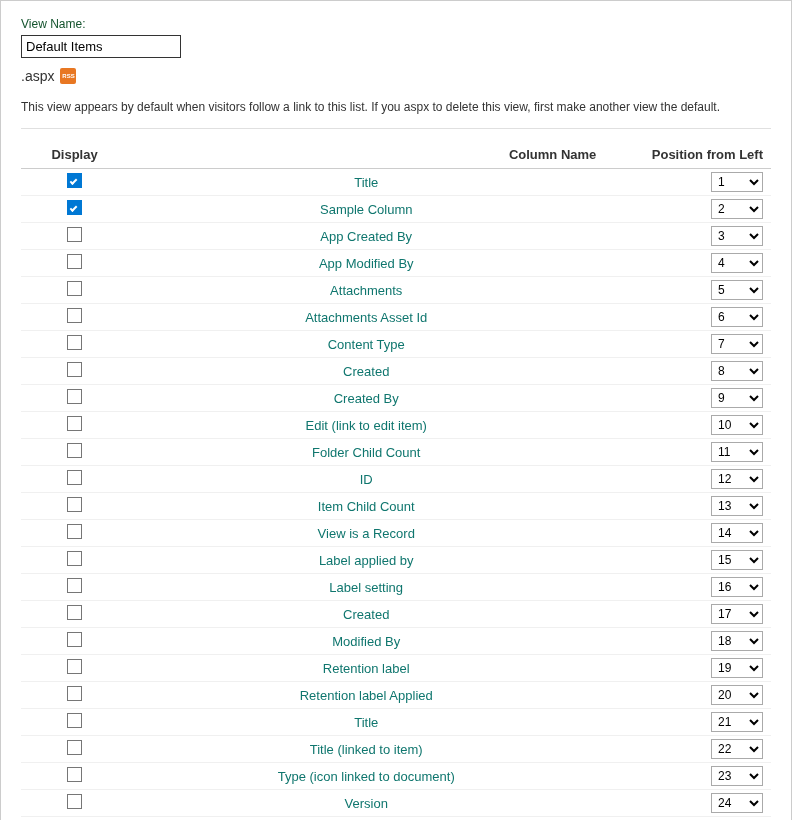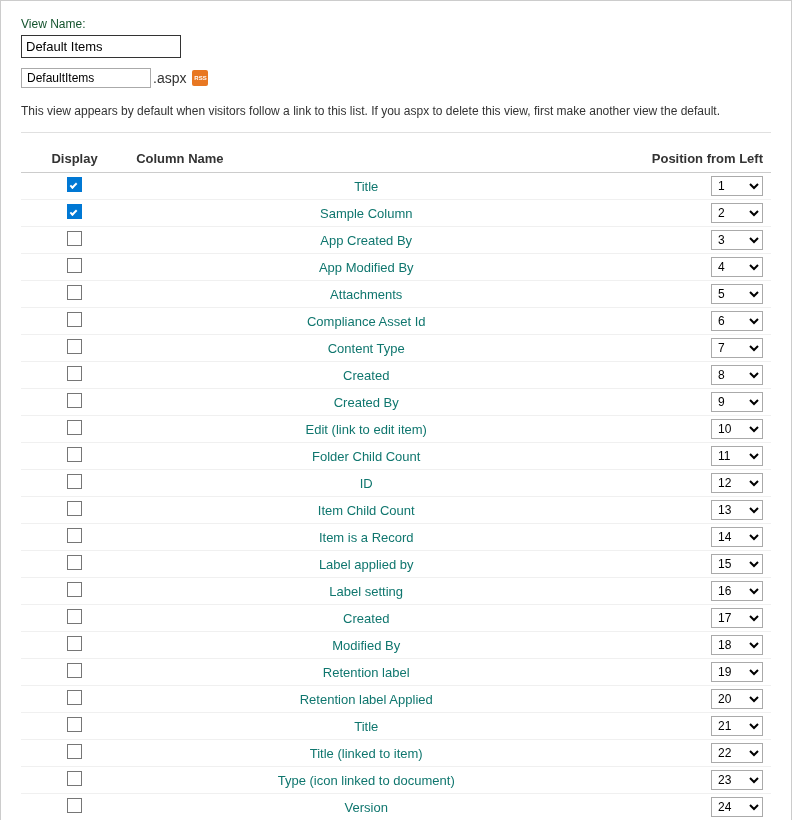--- a/index.html
+++ b/index.html
@@ -104,20 +104,21 @@
       border-bottom: 1px solid #ccc;
     }
 
     .columns-table thead tr th.col-display {
       width: 90px;
       text-align: center;
     }
 
     .columns-table thead tr th.col-name {
       width: 400px;
+      text-align: right;
     }
 
     .columns-table thead tr th.col-position {
       width: 140px;
       text-align: right;
     }
 
     .columns-table tbody tr td {
       padding: 3px 8px;
       vertical-align: middle;
@@ -180,21 +181,20 @@
 </head>
 <body>
 
 <div>
   <div class="view-name-label">View Name:</div>
   <input class="view-name-input" type="text" value="Default Items" style="">
 </div>
 
 <div class="web-address-section">
   <div class="web-address-row">
-    <input class="url-input" type="text" value="DefaultItems" style="">
     <span class="aspx-text">.aspx</span>
     <span class="rss-icon"></span>
   </div>
 </div>
 
 <div class="default-notice">This view appears by default when visitors follow a link to this list. If you aspx to delete this view, first make another view the default.</div>
 
 <table class="columns-table">
   <thead>
     <tr>
@@ -224,21 +224,21 @@
         <td class="col-name">App Modified By</td>
         <td class="col-position"><select class="position-select"><option value="1">1</option><option value="2">2</option><option value="3">3</option><option value="4" selected="">4</option><option value="5">5</option><option value="6">6</option><option value="7">7</option><option value="8">8</option><option value="9">9</option><option value="10">10</option><option value="11">11</option><option value="12">12</option><option value="13">13</option><option value="14">14</option><option value="15">15</option><option value="16">16</option><option value="17">17</option><option value="18">18</option><option value="19">19</option><option value="20">20</option><option value="21">21</option><option value="22">22</option><option value="23">23</option><option value="24">24</option></select></td>
       </tr>
       <tr>
         <td class="col-display"><span class="cb-unchecked"></span></td>
         <td class="col-name">Attachments</td>
         <td class="col-position"><select class="position-select"><option value="1">1</option><option value="2">2</option><option value="3">3</option><option value="4">4</option><option value="5" selected="">5</option><option value="6">6</option><option value="7">7</option><option value="8">8</option><option value="9">9</option><option value="10">10</option><option value="11">11</option><option value="12">12</option><option value="13">13</option><option value="14">14</option><option value="15">15</option><option value="16">16</option><option value="17">17</option><option value="18">18</option><option value="19">19</option><option value="20">20</option><option value="21">21</option><option value="22">22</option><option value="23">23</option><option value="24">24</option></select></td>
       </tr>
       <tr>
         <td class="col-display"><span class="cb-unchecked"></span></td>
-        <td class="col-name">Compliance Asset Id</td>
+        <td class="col-name">Attachments Asset Id</td>
         <td class="col-position"><select class="position-select"><option value="1">1</option><option value="2">2</option><option value="3">3</option><option value="4">4</option><option value="5">5</option><option value="6" selected="">6</option><option value="7">7</option><option value="8">8</option><option value="9">9</option><option value="10">10</option><option value="11">11</option><option value="12">12</option><option value="13">13</option><option value="14">14</option><option value="15">15</option><option value="16">16</option><option value="17">17</option><option value="18">18</option><option value="19">19</option><option value="20">20</option><option value="21">21</option><option value="22">22</option><option value="23">23</option><option value="24">24</option></select></td>
       </tr>
       <tr>
         <td class="col-display"><span class="cb-unchecked"></span></td>
         <td class="col-name">Content Type</td>
         <td class="col-position"><select class="position-select"><option value="1">1</option><option value="2">2</option><option value="3">3</option><option value="4">4</option><option value="5">5</option><option value="6">6</option><option value="7" selected="">7</option><option value="8">8</option><option value="9">9</option><option value="10">10</option><option value="11">11</option><option value="12">12</option><option value="13">13</option><option value="14">14</option><option value="15">15</option><option value="16">16</option><option value="17">17</option><option value="18">18</option><option value="19">19</option><option value="20">20</option><option value="21">21</option><option value="22">22</option><option value="23">23</option><option value="24">24</option></select></td>
       </tr>
       <tr>
         <td class="col-display"><span class="cb-unchecked"></span></td>
         <td class="col-name">Created</td>
@@ -264,21 +264,21 @@
         <td class="col-name">ID</td>
         <td class="col-position"><select class="position-select"><option value="1">1</option><option value="2">2</option><option value="3">3</option><option value="4">4</option><option value="5">5</option><option value="6">6</option><option value="7">7</option><option value="8">8</option><option value="9">9</option><option value="10">10</option><option value="11">11</option><option value="12" selected="">12</option><option value="13">13</option><option value="14">14</option><option value="15">15</option><option value="16">16</option><option value="17">17</option><option value="18">18</option><option value="19">19</option><option value="20">20</option><option value="21">21</option><option value="22">22</option><option value="23">23</option><option value="24">24</option></select></td>
       </tr>
       <tr>
         <td class="col-display"><span class="cb-unchecked"></span></td>
         <td class="col-name">Item Child Count</td>
         <td class="col-position"><select class="position-select"><option value="1">1</option><option value="2">2</option><option value="3">3</option><option value="4">4</option><option value="5">5</option><option value="6">6</option><option value="7">7</option><option value="8">8</option><option value="9">9</option><option value="10">10</option><option value="11">11</option><option value="12">12</option><option value="13" selected="">13</option><option value="14">14</option><option value="15">15</option><option value="16">16</option><option value="17">17</option><option value="18">18</option><option value="19">19</option><option value="20">20</option><option value="21">21</option><option value="22">22</option><option value="23">23</option><option value="24">24</option></select></td>
       </tr>
       <tr>
         <td class="col-display"><span class="cb-unchecked"></span></td>
-        <td class="col-name">Item is a Record</td>
+        <td class="col-name">View is a Record</td>
         <td class="col-position"><select class="position-select"><option value="1">1</option><option value="2">2</option><option value="3">3</option><option value="4">4</option><option value="5">5</option><option value="6">6</option><option value="7">7</option><option value="8">8</option><option value="9">9</option><option value="10">10</option><option value="11">11</option><option value="12">12</option><option value="13">13</option><option value="14" selected="">14</option><option value="15">15</option><option value="16">16</option><option value="17">17</option><option value="18">18</option><option value="19">19</option><option value="20">20</option><option value="21">21</option><option value="22">22</option><option value="23">23</option><option value="24">24</option></select></td>
       </tr>
       <tr>
         <td class="col-display"><span class="cb-unchecked"></span></td>
         <td class="col-name">Label applied by</td>
         <td class="col-position"><select class="position-select"><option value="1">1</option><option value="2">2</option><option value="3">3</option><option value="4">4</option><option value="5">5</option><option value="6">6</option><option value="7">7</option><option value="8">8</option><option value="9">9</option><option value="10">10</option><option value="11">11</option><option value="12">12</option><option value="13">13</option><option value="14">14</option><option value="15" selected="">15</option><option value="16">16</option><option value="17">17</option><option value="18">18</option><option value="19">19</option><option value="20">20</option><option value="21">21</option><option value="22">22</option><option value="23">23</option><option value="24">24</option></select></td>
       </tr>
       <tr>
         <td class="col-display"><span class="cb-unchecked"></span></td>
         <td class="col-name">Label setting</td>

